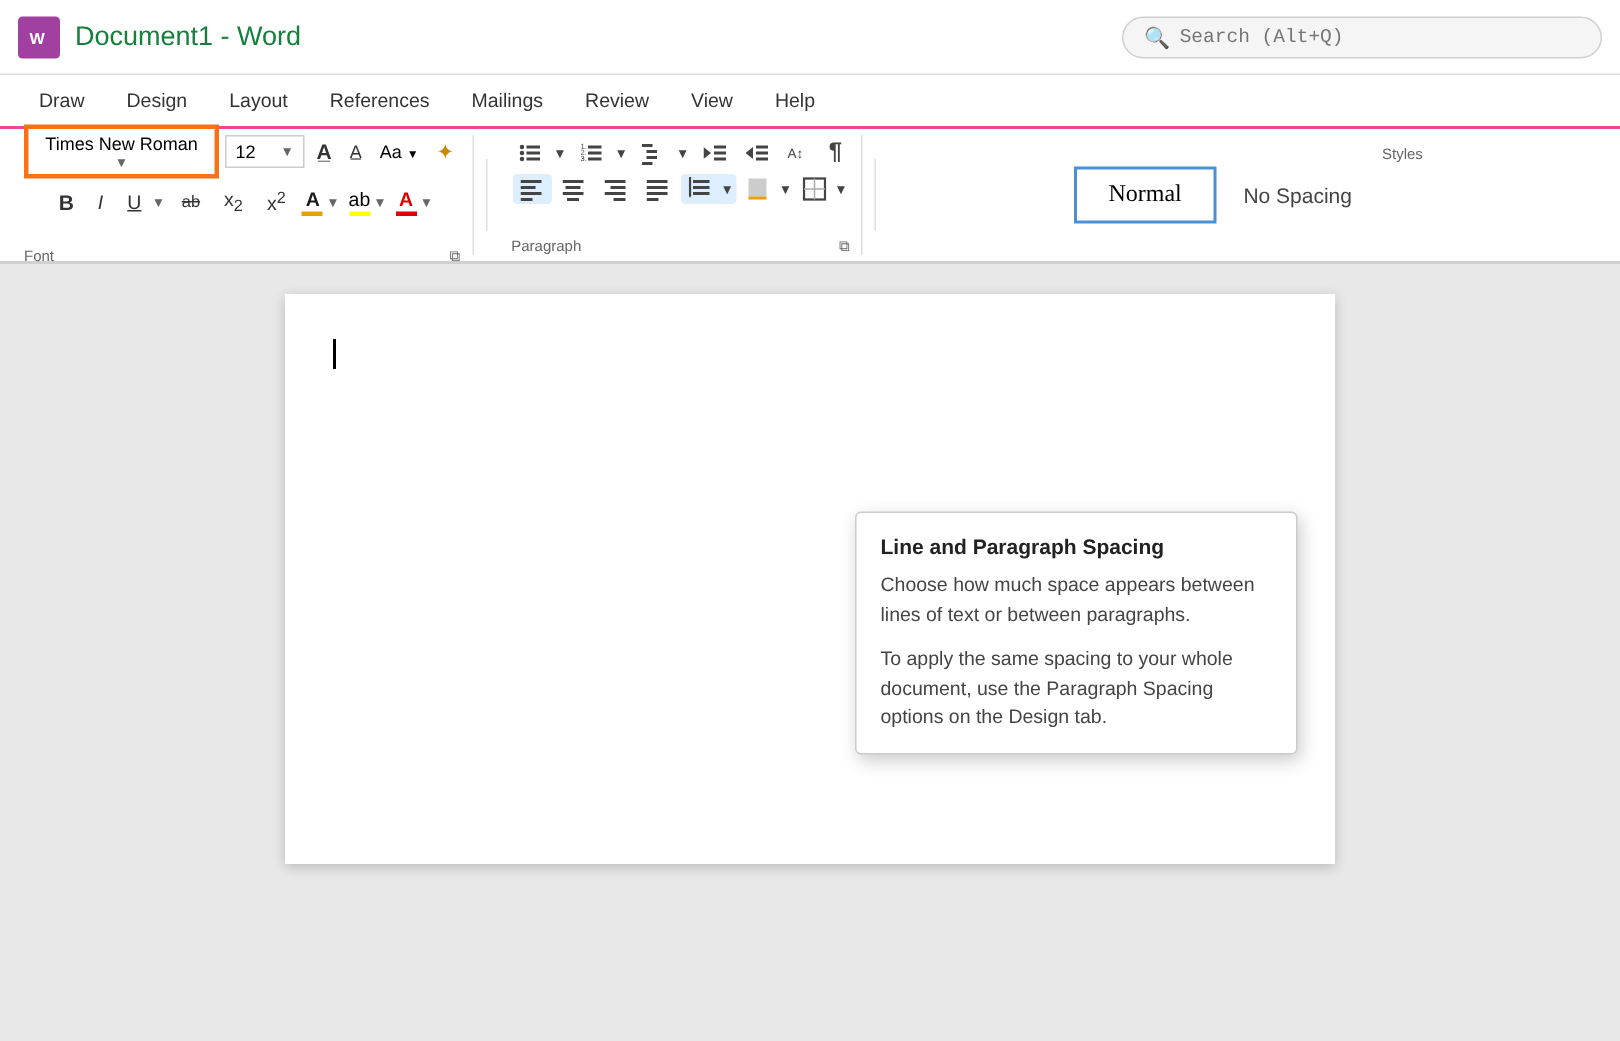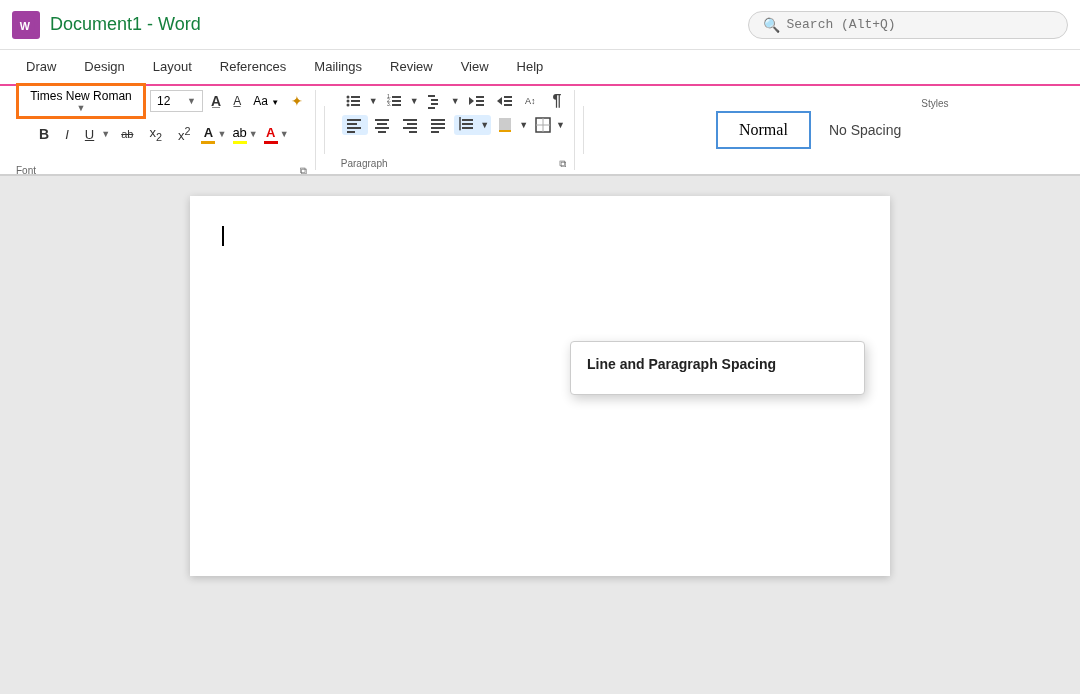--- a/index.html
+++ b/index.html
@@ -341,20 +341,24 @@
   <div class="styles-section">
     <div class="styles-row">
       <div class="style-box">Normal</div>
       <div class="style-box-no-spacing">No Spacing</div>
     </div>
     <div style="font-size:10px;color:#666;margin-top:4px;align-self:flex-start;padding-left:8px">Styles</div>
   </div>
 
   <div class="tooltip-box">
     <div class="tooltip-title">Line and Paragraph Spacing</div>
+    <div class="tooltip-body">
+      <p>Choose how much space appears between lines of text or between paragraphs.</p>
+      <p>To apply the same spacing to your whole document, use the Paragraph Spacing options on the Design tab.</p>
+    </div>
   </div>
 
 </div>
 
 <div class="doc-area">
   <div class="doc-page">
     <span class="cursor"></span>
   </div>
 </div>
 

